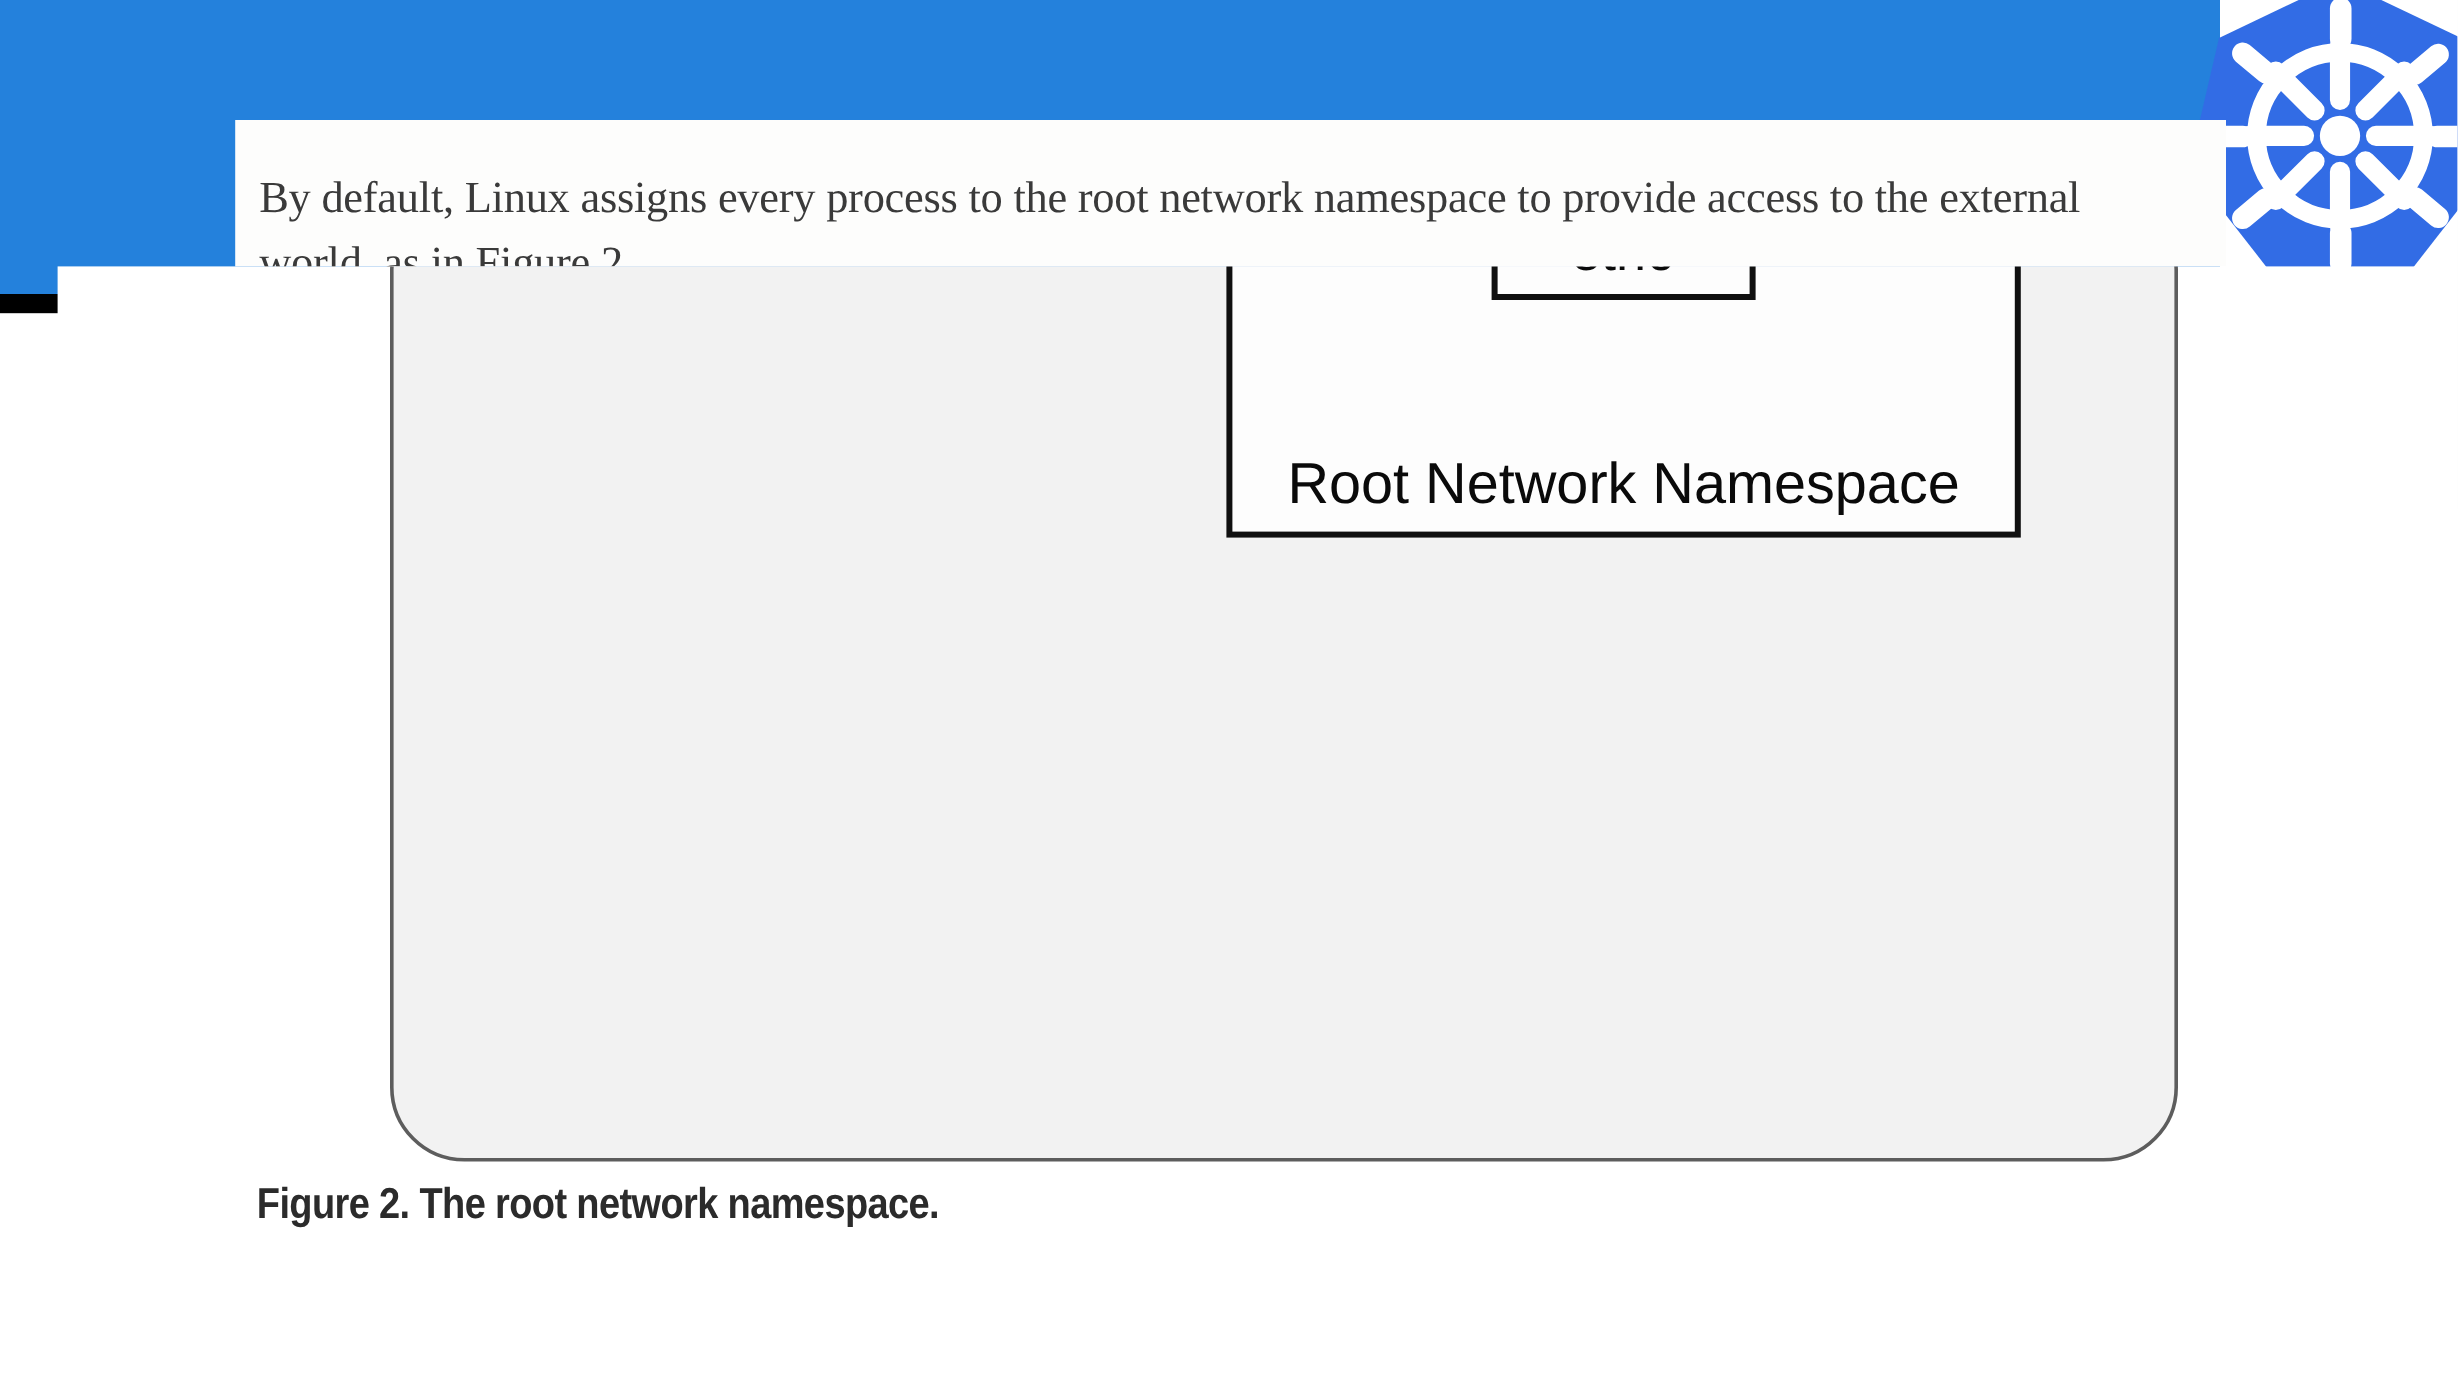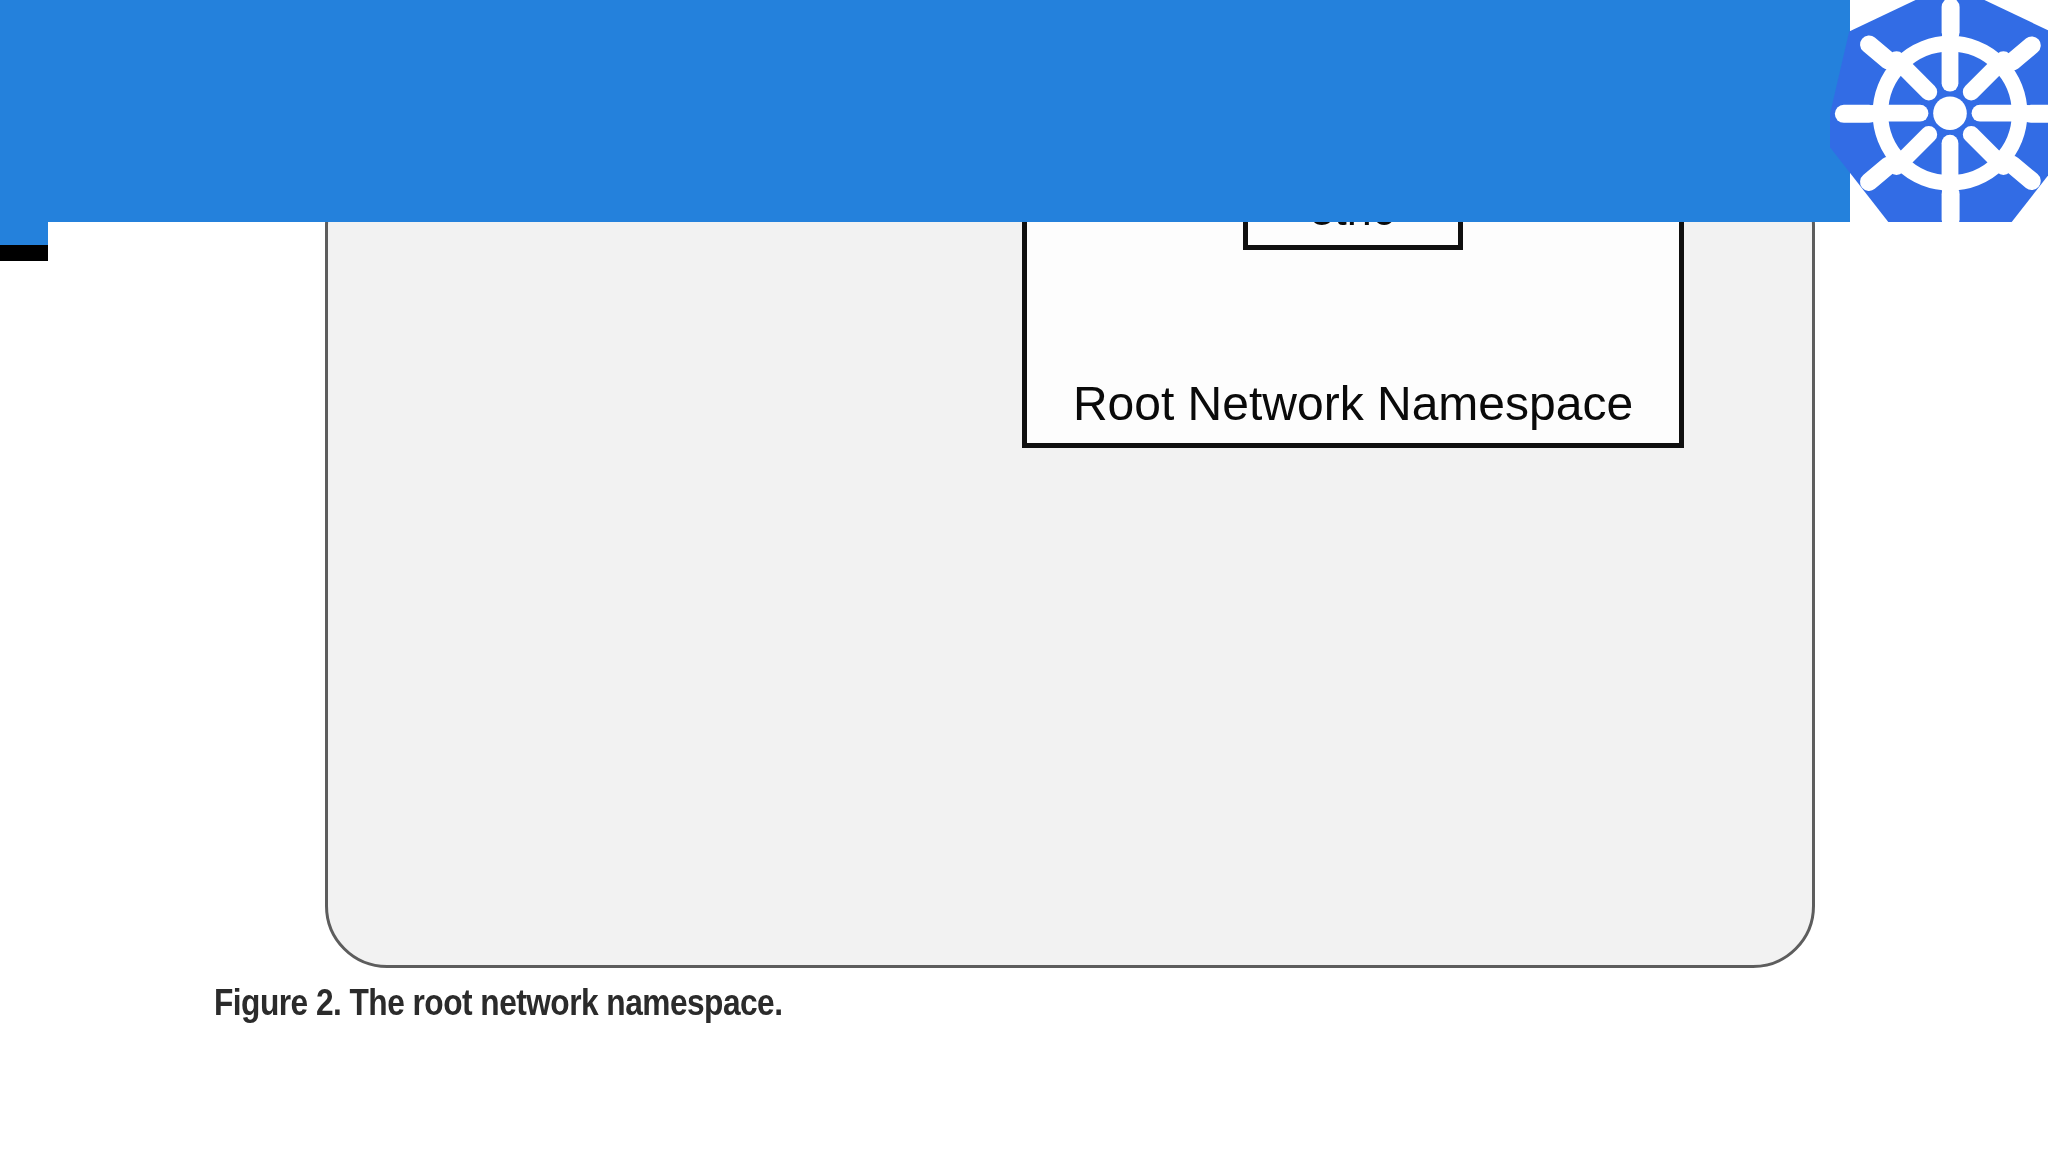--- a/index.html
+++ b/index.html
@@ -189,20 +189,23 @@
         <rect x="93" y="16" width="15" height="36" rx="7.5" transform="rotate(50 100 112)"></rect>
         <rect x="93" y="172" width="15" height="36" rx="7.5" transform="rotate(50 100 112)"></rect>
         <rect x="93" y="16" width="15" height="36" rx="7.5" transform="rotate(-50 100 112)"></rect>
         <rect x="93" y="172" width="15" height="36" rx="7.5" transform="rotate(-50 100 112)"></rect>
         <rect x="93" y="16" width="15" height="36" rx="7.5" transform="rotate(90 100 112)"></rect>
         <rect x="93" y="172" width="15" height="36" rx="7.5" transform="rotate(90 100 112)"></rect>
       </g>
     </svg>
   </div>
 
+  <div class="article-panel">
+    <p class="article-paragraph">By default, Linux assigns every process to the root network namespace to provide access to the external world, as in Figure 2.</p>
+  </div>
 
   <div class="figure-area">
 
     <div class="vm-box">
 
       <div class="rns-box">
 
         <div class="eth0-box">
           <span class="eth0-label">eth0</span>
         </div>

